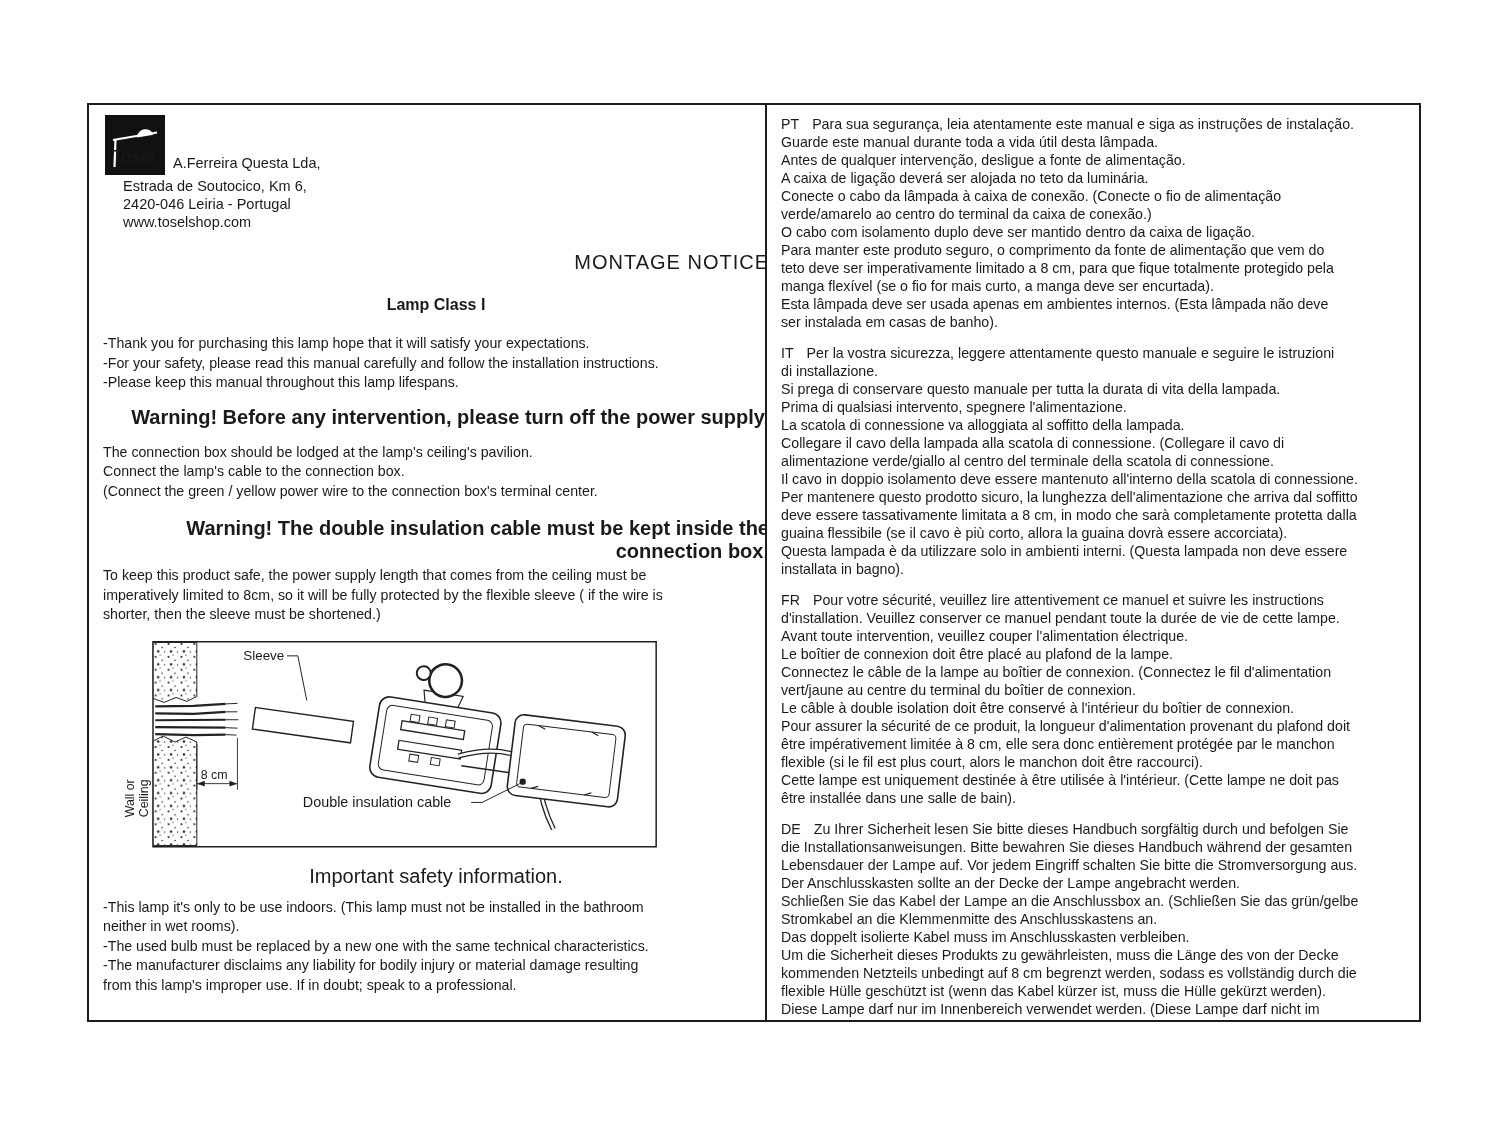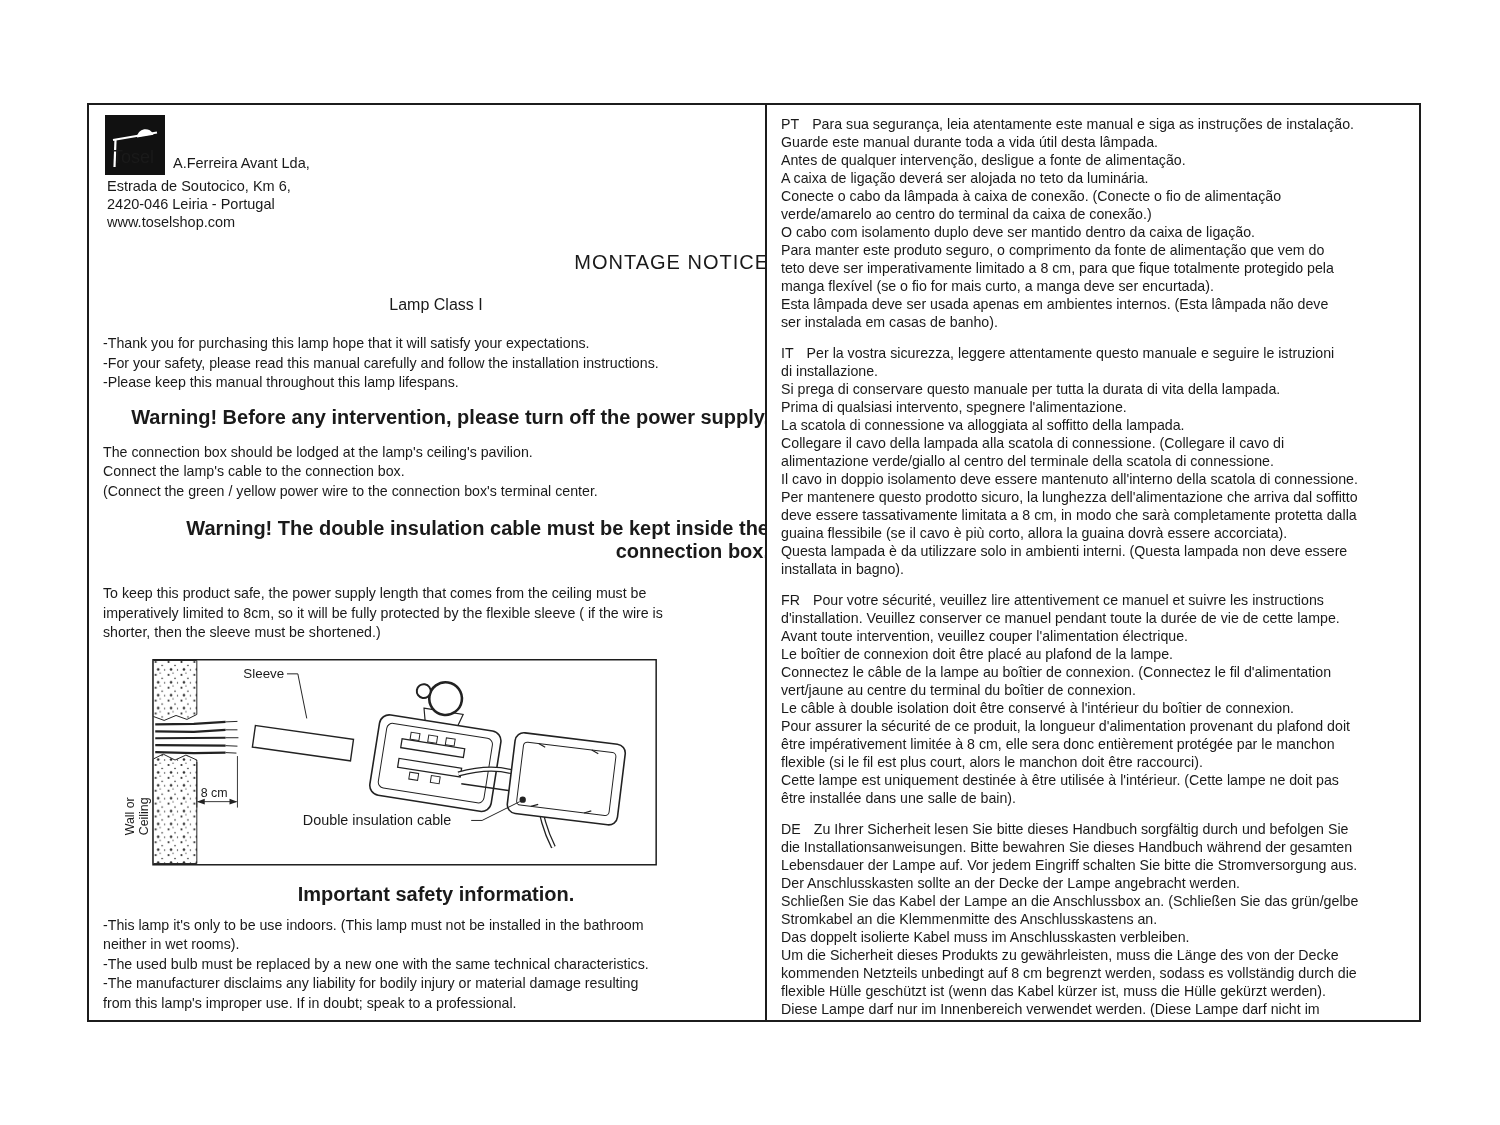--- a/index.html
+++ b/index.html
@@ -5,32 +5,32 @@
   html,body{margin:0;padding:0;background:#fff;}
   body{width:1500px;height:1125px;position:relative;font-family:"Liberation Sans","DejaVu Sans",sans-serif;color:#1a1a1a;}
   .page-box{position:absolute;top:103px;height:919px;border:2px solid #1c1c1c;background:#fff;box-sizing:border-box;overflow:hidden;}
   #left-page{left:87px;width:700px;padding:8px 16px 0 14px;}
   #right-page{left:765px;width:656px;padding:10px 12px 0 14px;font-size:14.2px;line-height:18px;}
 
   
   .logo-block{position:relative;height:118px;}
   .logo-svg{position:absolute;top:2px;left:2px;}
   .company-line1{position:absolute;left:70px;top:42px;font-size:14.5px;}
-  .company-rest{position:absolute;left:4px;top:64px;font-size:14.5px;line-height:18px;white-space:pre-line;}
+  .company-rest{position:absolute;left:20px;top:64px;font-size:14.5px;line-height:18px;white-space:pre-line;}
   .l-title{margin-top:20px;text-align:right;font-size:20px;letter-spacing:1px;}
-  .l-sub{margin-top:22px;text-align:center;font-size:16px;font-weight:normal;}
+  .l-sub{margin-top:22px;text-align:center;font-size:16px;font-weight:bold;}
   .para{font-size:14.2px;line-height:19.5px;white-space:pre-line;}
   .intro{margin-top:20px;}
   .mid-head{margin-top:8px;text-align:center;font-size:20px;}
   .warn{margin-top:13px;font-size:20px;font-weight:bold;text-align:right;}
   .p1{margin-top:14px;}
   .w2{margin-top:16px;}
-  .p2{margin-top:21px;}
+  .p2{margin-top:3px;}
   .diagram-wrap{margin-top:16px;margin-left:9px;}
-  .safety-head{margin-top:12px;text-align:center;font-size:20px;font-weight:bold;}
+  .safety-head{margin-top:12px;text-align:center;font-size:20px;}
   .safety{margin-top:10px;}
 
   
   .lang-sec{margin-bottom:13px;}
   .lang-code{display:inline-block;margin-right:13px;}
   .lang-text{white-space:pre-line;}
 
   svg text{font-family:"Liberation Sans","DejaVu Sans",sans-serif;fill:#1a1a1a;}
 </style>
 </head>
@@ -41,21 +41,21 @@
   <div class="logo-block">
     <svg class="logo-svg" width="60" height="60" viewBox="0 0 60 60">
       <rect x="0" y="0" width="60" height="60" fill="#111"></rect>
       <g>
         <path d="M8,25 L52,17.5" stroke="#fff" stroke-width="2.2" fill="none"></path>
         <path d="M10.5,24.5 L9.5,52" stroke="#fff" stroke-width="2.2" fill="none"></path>
         <path d="M32,22.5 A8.5,8.5 0 0 1 48.5,19.8 Z" fill="#fff"></path>
       </g>
       <text x="7" y="48" font-size="18" fill="#fff">Tosel</text>
     </svg>
-    <div class="company-line1">A.Ferreira Avant Lda,</div>
+    <div class="company-line1">A.Ferreira Questa Lda,</div>
     <div class="company-rest">Estrada de Soutocico, Km 6,
 2420-046 Leiria - Portugal
 www.toselshop.com</div>
   </div>
 
   <div class="l-title">MONTAGE NOTICE</div>
   <div class="l-sub">Lamp Class I</div>
 
   <div class="para intro">-Thank you for purchasing this lamp hope that it will satisfy your expectations.
 -For your safety, please read this manual carefully and follow the installation instructions.

